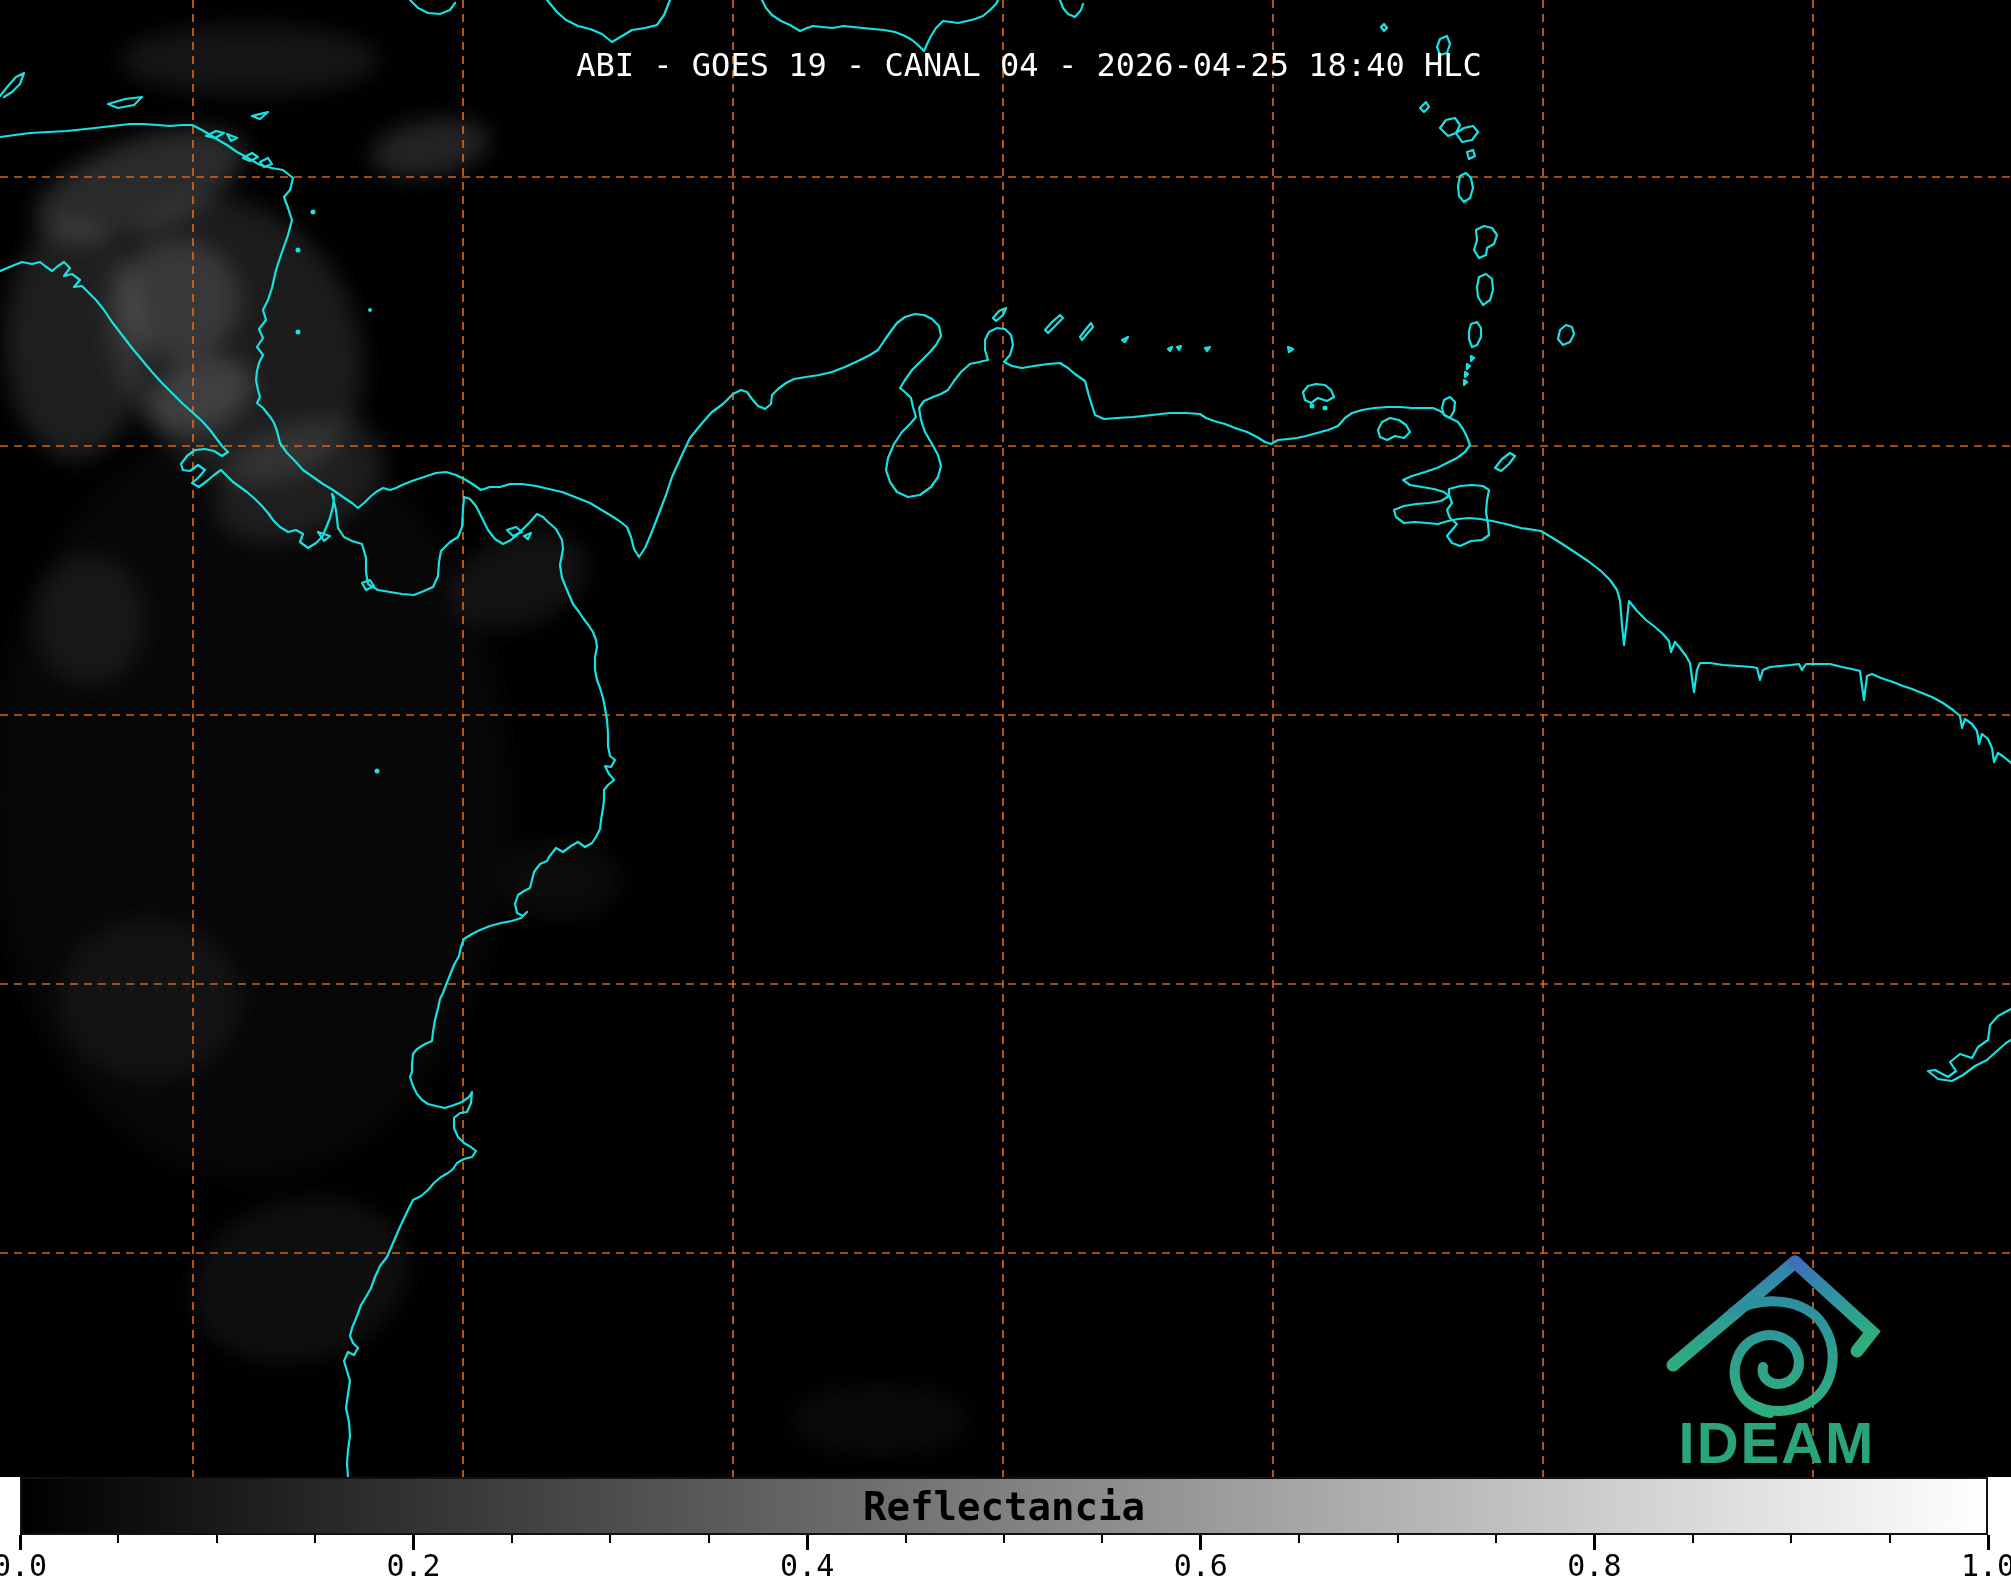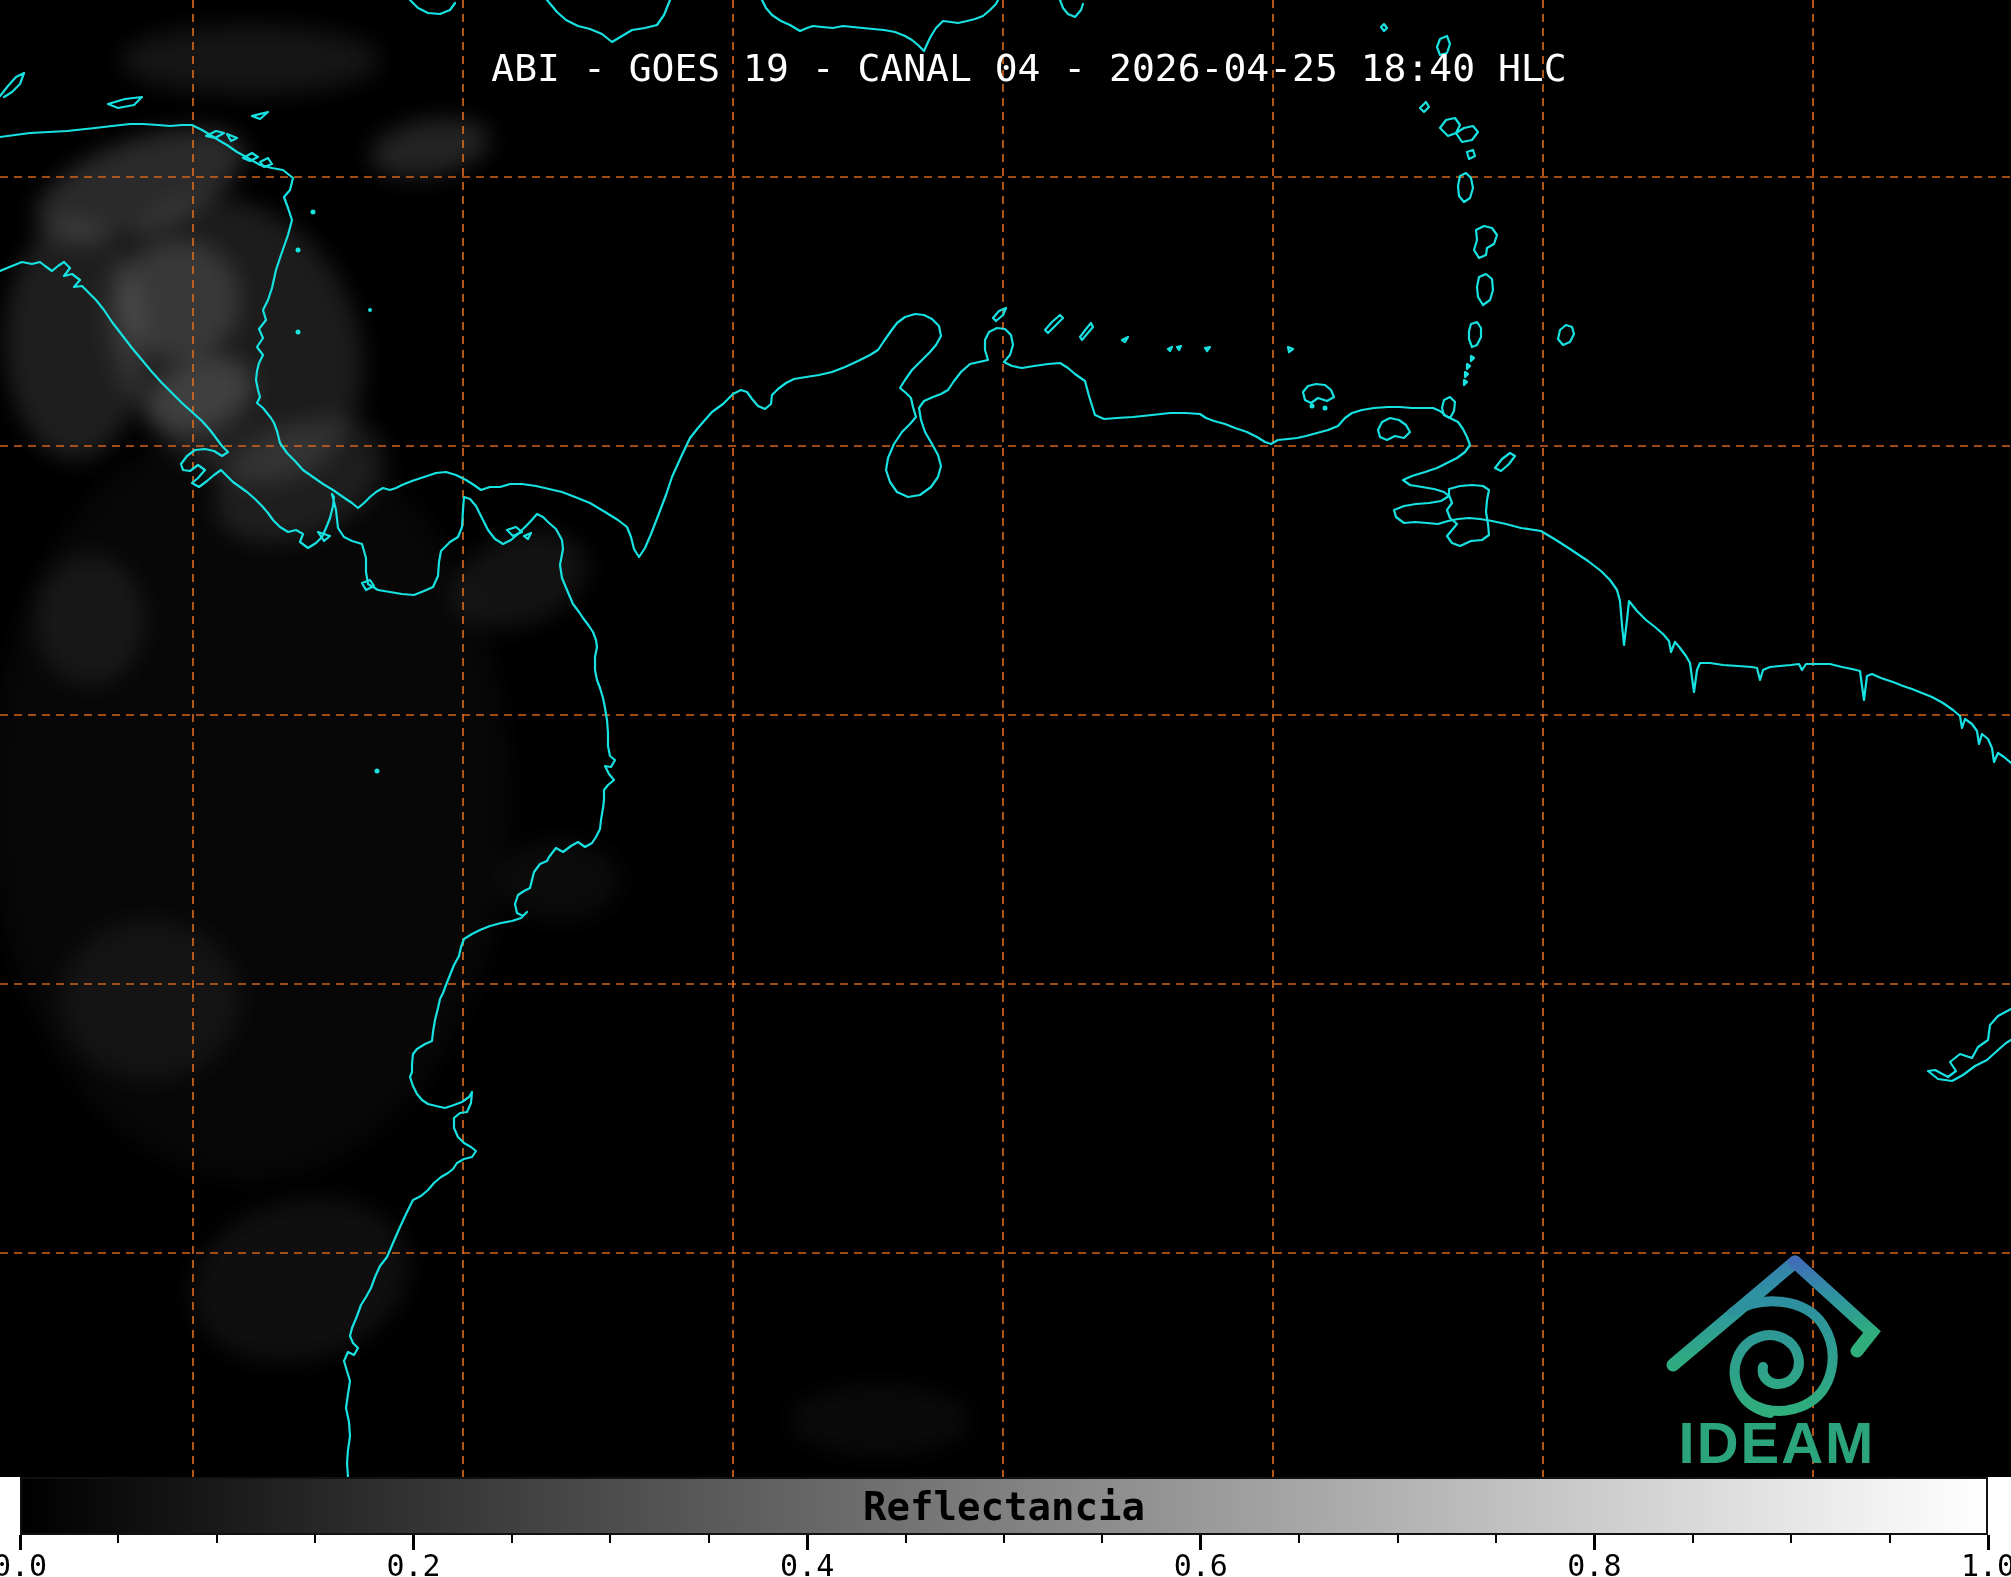--- a/index.html
+++ b/index.html
@@ -5,21 +5,21 @@
   :root{
     --bg:#ffffff; --map-bg:#000000; --coast:#18e1e1; --grid:#dd6a1f;
     --title:#ffffff; --tick:#000000; --logo:#2ba37c;
   }
   html,body{margin:0;padding:0;}
   body{width:2011px;height:1577px;overflow:hidden;background:var(--bg);
        font-family:"DejaVu Sans Mono", monospace;position:relative;}
   #map{position:absolute;left:0;top:0;width:2011px;height:1477px;background:var(--map-bg);overflow:hidden;}
   #map svg{position:absolute;left:0;top:0;}
   #map-title{position:absolute;top:46px;left:1029px;transform:translateX(-50%);
-    color:var(--title);font-size:38px;white-space:nowrap;letter-spacing:0px;}
+    color:var(--title);font-size:32px;white-space:nowrap;letter-spacing:0px;}
   #colorbar{position:absolute;left:20px;top:1477px;width:1968px;height:58px;
     background:linear-gradient(to right,#000000,#ffffff);border:2px solid #111;box-sizing:border-box;}
   #cb-label{position:absolute;left:50%;top:50%;transform:translate(-50%,-50%);
     color:#000;font-weight:bold;font-size:39px;white-space:nowrap;}
   #cb-ticks{position:absolute;left:0;top:1535px;width:1952px;height:42px;}
   .tickmark{position:absolute;background:#000;top:0;}
   .tickmark.major{width:3px;height:15px;}
   .tickmark.minor{width:2px;height:8px;}
   .ticklabel{position:absolute;top:13px;transform:translateX(-50%);
     color:var(--tick);font-size:30px;white-space:nowrap;}

